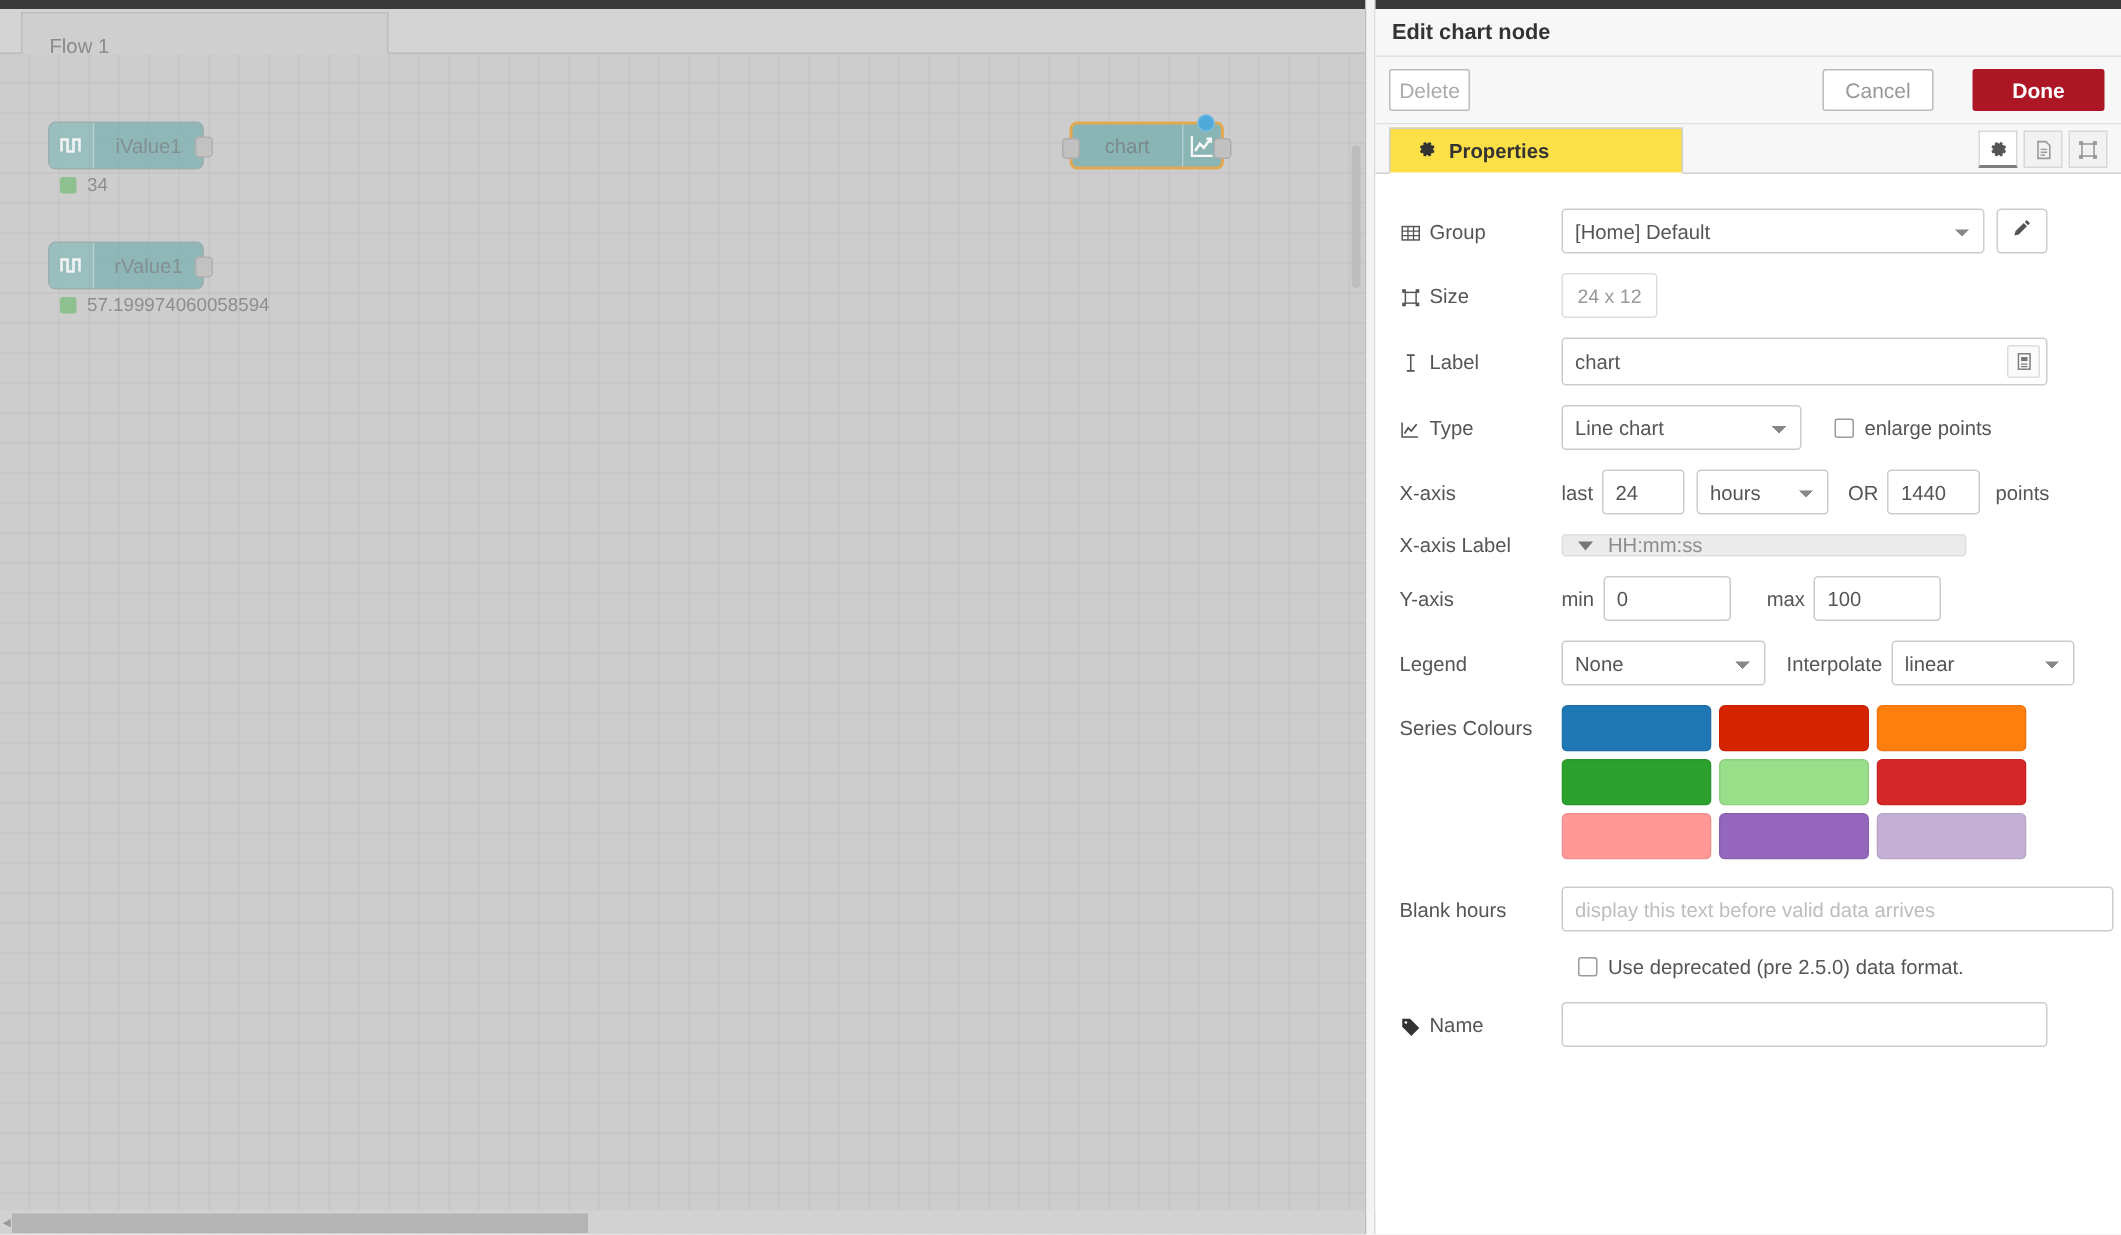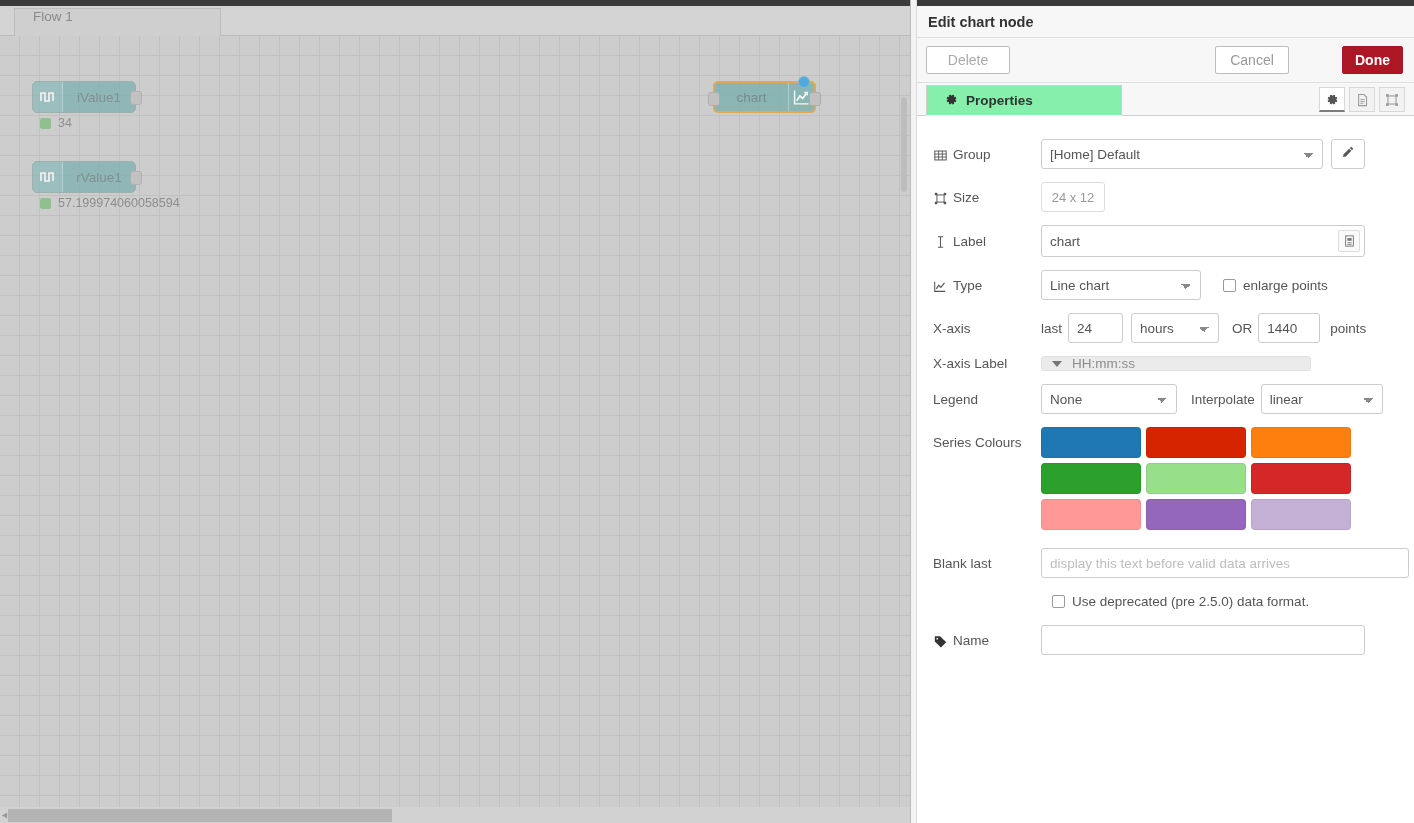--- a/index.html
+++ b/index.html
@@ -24,25 +24,25 @@
     position: absolute; left: 0; top: 0; width: 910px; height: 6px;
     background: #3a3a3a;
   }
   .tabbar {
     position: absolute; left: 0; top: 6px; width: 910px; height: 30px;
     background: #d4d4d4;
     border-bottom: 1px solid #bcbcbc;
   }
   .tab {
     position: absolute; left: 14px; top: 2px;
-    width: 207px; height: 30px;
+    width: 245px; height: 30px;
     background: #cfcfcf;
     border: 1px solid #bdbdbd;
     border-bottom: none;
-    display: flex; align-items: flex-start;
+    display: flex; align-items: flex-end;
     padding-left: 18px;
     font-size: 13.5px;
     color: #8a8a8a;
   }
   .canvas {
     position: absolute; left: 0; top: 36px;
     width: 910px; height: 787px;
     background-color: #cdcdcd;
     background-image:
       linear-gradient(to right, #c1c1c1 1px, transparent 1px),
@@ -168,39 +168,39 @@
   .btn {
     position: absolute;
     height: 28px;
     border-radius: 2px;
     font-size: 14px;
     display: flex; align-items: center; justify-content: center;
     cursor: pointer;
     border: 1px solid #bcbcbc;
     background: #fff;
   }
-  .btn-delete { left: 9px; top: 8px; width: 84px; color: #aaa; }
+  .btn-delete { left: 9px; top: 8px; width: 54px; color: #aaa; }
   .btn-cancel { left: 1238px; top: 8px; width: 74px; color: #999; }
   .btn-cancel { left: auto; right: 126px; }
   .btn-done {
-    right: 12px; top: 8px; width: 61px;
+    right: 12px; top: 8px; width: 88px;
     background: #ad1625; border-color: #ad1625;
     color: #fff; font-weight: bold;
   }
 
   
   .dlg-tabs {
     position: absolute; left: 6px; top: 83px; width: 498px; height: 33px;
     background: #f7f7f7;
     border-bottom: 1px solid #d0d0d0;
   }
   .dlg-tab {
     position: absolute; left: 9px; top: 2px;
     width: 196px; height: 31px;
-    background: #86efac;
+    background: #fde047;
     border: 1px solid #d0d0d0;
     border-bottom: 1px solid #fff;
     display: flex; align-items: center; gap: 8px;
     padding-left: 18px;
     font-size: 13.5px; font-weight: bold; color: #333;
     cursor: pointer;
   }
   .dlg-tab-icons {
     position: absolute; right: 10px; top: 4px;
     display: flex; gap: 4px;
@@ -548,20 +548,29 @@
       <div class="row">
         <div class="rlabel">
           <span>X-axis Label</span>
         </div>
         <div class="xlabel-disabled">
           <span class="caret-left"></span>
           <span>HH:mm:ss</span>
         </div>
       </div>
 
+      <div class="row">
+        <div class="rlabel">
+          <span>Y-axis</span>
+        </div>
+        <span class="inline-lbl">min</span>
+        <input class="txt y-num" type="text" value="0" style="">
+        <span class="inline-lbl" style="margin-left:24px;">max</span>
+        <input class="txt y-num" type="text" value="100" style="">
+      </div>
 
       <div class="row">
         <div class="rlabel">
           <span>Legend</span>
         </div>
         <select class="sel legend-select">
           <option>None</option>
         </select>
         <span class="inline-lbl" style="margin-left:14px;">Interpolate</span>
         <select class="sel interp-select">
@@ -581,21 +590,21 @@
           <div class="swatch" style="background: rgb(152, 223, 138);"></div>
           <div class="swatch" style="background: rgb(214, 39, 40);"></div>
           <div class="swatch" style="background: rgb(255, 152, 150);"></div>
           <div class="swatch" style="background: rgb(148, 103, 189);"></div>
           <div class="swatch" style="background: rgb(197, 176, 213);"></div>
         </div>
       </div>
 
       <div class="row" style="margin-bottom:16px;">
         <div class="rlabel">
-          <span>Blank last</span>
+          <span>Blank hours</span>
         </div>
         <input class="txt blank-input" type="text" placeholder="display this text before valid data arrives" style="">
       </div>
 
       <div class="deprecated-row">
         <div class="spacer"></div>
         <div class="chk-wrap" style="margin-left:11px;">
           <span class="chk"></span>
           <span>Use deprecated (pre 2.5.0) data format.</span>
         </div>

